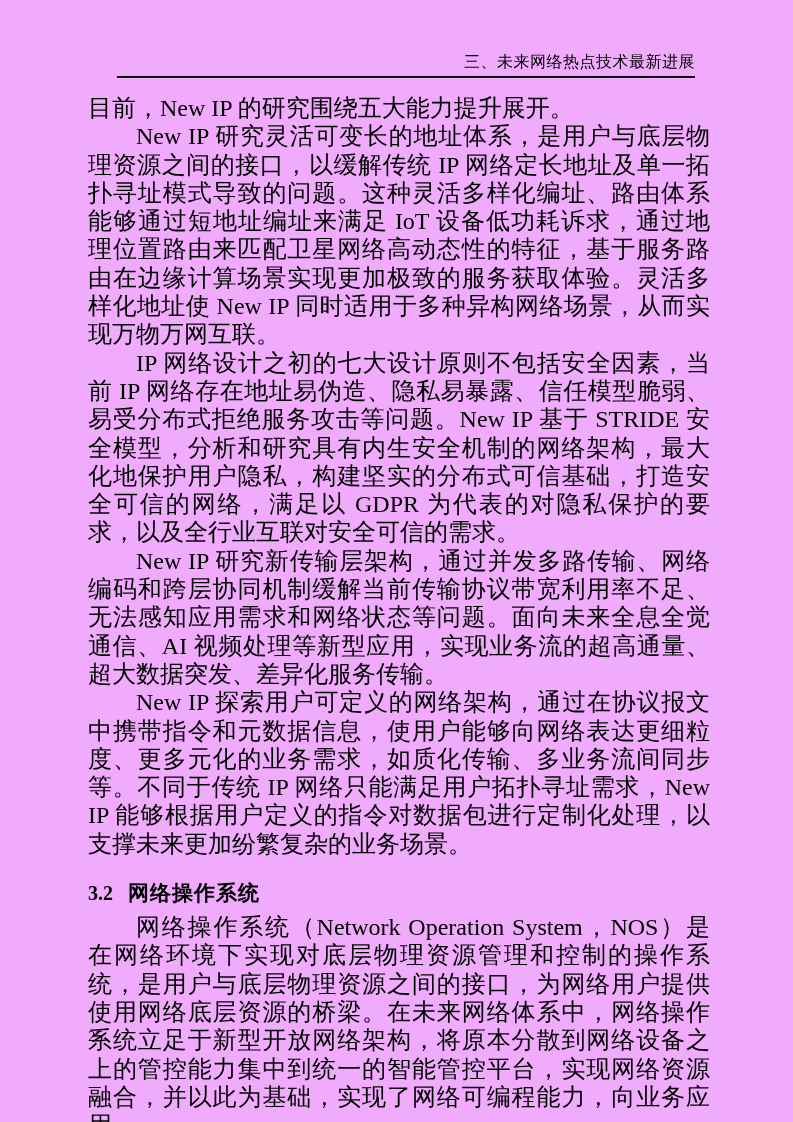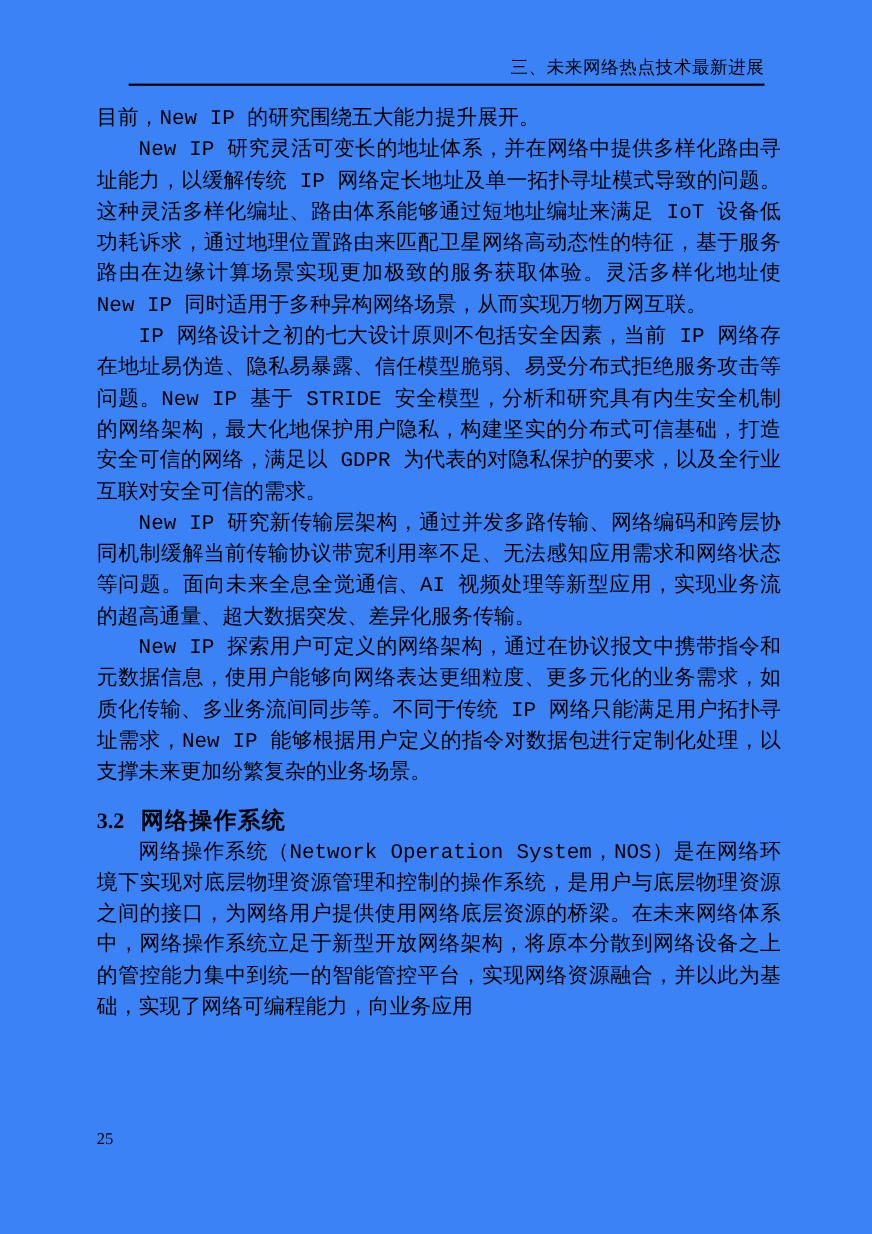--- a/index.html
+++ b/index.html
@@ -4,21 +4,21 @@
 <style>
   html, body {
     margin: 0;
     padding: 0;
     background: #ffffff;
   }
   .page {
     position: relative;
     width: 793px;
     height: 1122px;
-    background: #3b82f6;
+    background: #f0abfc;
     color: #000000;
     font-family: "Liberation Serif", serif;
     overflow: hidden;
   }
   
   .header {
     position: absolute;
     top: 52px;
     left: 117px;
     width: 578px;
@@ -31,33 +31,32 @@
   }
   
   .body-col {
     position: absolute;
     top: 94px;
     left: 88px;
     width: 622px;
   }
   .para {
     margin: 0;
-    font-size: 19px;
+    font-size: 24px;
     line-height: 28.3px;
     text-align: justify;
     text-justify: inter-ideograph;
     text-indent: 2em;
-    font-family: Liberation Mono, monospace;
   }
   .para.no-indent { text-indent: 0; }
   
   .section-heading {
     margin: 15px 0 0 0;
     font-weight: bold;
-    line-height: 28px;
+    line-height: 39px;
   }
   .sec-num {
     font-family: "Liberation Serif", serif;
     font-size: 20px;
     font-weight: bold;
   }
   .sec-title {
     font-family: "Liberation Sans", sans-serif;
     font-size: 21px;
     font-weight: bold;
@@ -85,21 +84,21 @@
 <body>
 
 <div class="page">
 
   <div class="header">
     <span>三、未来网络热点技术最新进展</span>
   </div>
 
   <div class="body-col">
     <p class="para no-indent">目前，New IP 的研究围绕五大能力提升展开。</p>
-    <p class="para">New IP 研究灵活可变长的地址体系，并在网络中提供多样化路由寻址能力，以缓解传统 IP 网络定长地址及单一拓扑寻址模式导致的问题。这种灵活多样化编址、路由体系能够通过短地址编址来满足 IoT 设备低功耗诉求，通过地理位置路由来匹配卫星网络高动态性的特征，基于服务路由在边缘计算场景实现更加极致的服务获取体验。灵活多样化地址使 New IP 同时适用于多种异构网络场景，从而实现万物万网互联。</p>
+    <p class="para">New IP 研究灵活可变长的地址体系，是用户与底层物理资源之间的接口，以缓解传统 IP 网络定长地址及单一拓扑寻址模式导致的问题。这种灵活多样化编址、路由体系能够通过短地址编址来满足 IoT 设备低功耗诉求，通过地理位置路由来匹配卫星网络高动态性的特征，基于服务路由在边缘计算场景实现更加极致的服务获取体验。灵活多样化地址使 New IP 同时适用于多种异构网络场景，从而实现万物万网互联。</p>
     <p class="para">IP 网络设计之初的七大设计原则不包括安全因素，当前 IP 网络存在地址易伪造、隐私易暴露、信任模型脆弱、易受分布式拒绝服务攻击等问题。New IP 基于 STRIDE 安全模型，分析和研究具有内生安全机制的网络架构，最大化地保护用户隐私，构建坚实的分布式可信基础，打造安全可信的网络，满足以 GDPR 为代表的对隐私保护的要求，以及全行业互联对安全可信的需求。</p>
     <p class="para">New IP 研究新传输层架构，通过并发多路传输、网络编码和跨层协同机制缓解当前传输协议带宽利用率不足、无法感知应用需求和网络状态等问题。面向未来全息全觉通信、AI 视频处理等新型应用，实现业务流的超高通量、超大数据突发、差异化服务传输。</p>
     <p class="para">New IP 探索用户可定义的网络架构，通过在协议报文中携带指令和元数据信息，使用户能够向网络表达更细粒度、更多元化的业务需求，如质化传输、多业务流间同步等。不同于传统 IP 网络只能满足用户拓扑寻址需求，New IP 能够根据用户定义的指令对数据包进行定制化处理，以支撑未来更加纷繁复杂的业务场景。</p>
 
     <h2 class="section-heading">
       <span class="sec-num">3.2</span>
       <span class="sec-title">网络操作系统</span>
     </h2>
 
 

